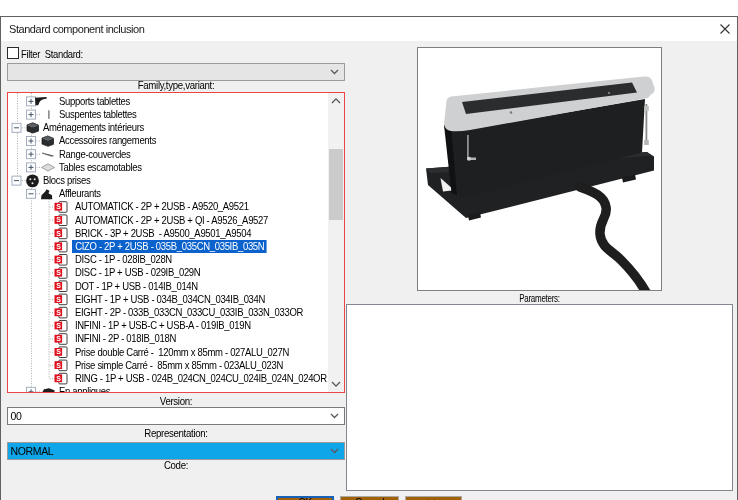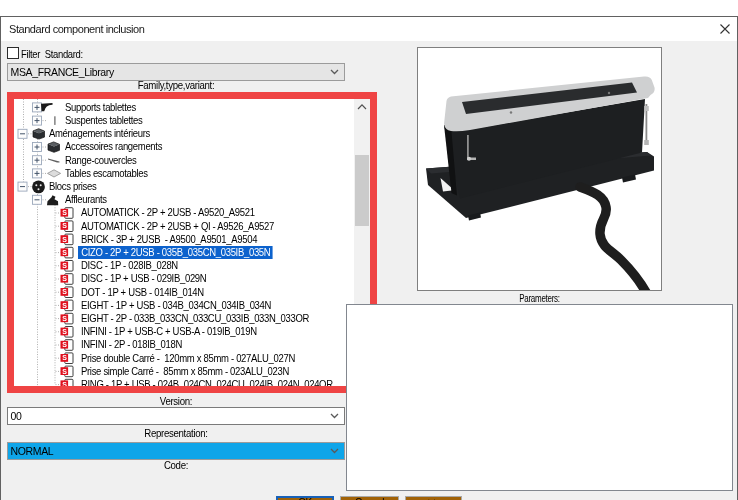--- a/index.html
+++ b/index.html
@@ -6,21 +6,21 @@
 #dlg { position:absolute; left:0; top:0; width:738px; height:500px; background:#f0f0f0; border:1px solid #616161; box-sizing:border-box;margin-top:16px; }
 #titlebar { position:absolute; left:0; top:0; width:736px; height:24px; background:#fff; }
 #title { position:absolute; left:8px; top:0; height:25px; line-height:25px; font-size:11px; letter-spacing:-0.45px; color:#1a1a1a; }
 #closex { position:absolute; left:712px; top:0; width:24px; height:24px; }
 .lbl { position:absolute; font-size:10.5px; color:#000; height:12px; line-height:12px; transform:scaleX(0.9); transform-origin:0 50%; }
 .clabel { position:absolute; left:6px; width:338px; text-align:center; font-size:10.5px; height:12px; line-height:12px; color:#000; transform:scaleX(0.92); }
 .combo { position:absolute; left:6px; width:338px; height:18px; box-sizing:border-box; border:1px solid #9b9b9b; font-size:10.5px; }
 .combo .ct { position:absolute; left:2.5px; top:0; height:16px; line-height:16px; white-space:nowrap; }
 .chev { position:absolute; right:5px; top:5px; }
 #chk { position:absolute; left:5.5px; top:30px; width:12px; height:12px; background:#fff; border:1px solid #2b2b2b; box-sizing:border-box; }
-#tree { position:absolute; left:6px; top:75px; width:370px; height:301px; background:#fff; border:7px solid #ef4444; box-sizing:border-box; overflow:hidden; }
+#tree { position:absolute; left:6px; top:75px; width:338px; height:301px; background:#fff; border:1px solid #ef4444; box-sizing:border-box; overflow:hidden; }
 .trow { position:absolute; font-size:10.5px; height:13px; line-height:13px; white-space:nowrap; color:#000; transform:scaleX(0.905); transform-origin:0 50%; }
 .trow.sel { background:#0c62cd; color:#fff; padding:0 2px 0 3.5px; }
 #sbar { position:absolute; right:0; top:0; width:16px; height:299px; background:#f1f1f1; }
 #sthumb { position:absolute; left:1px; top:56px; width:14px; height:71px; background:#cbcbcb; }
 .btn { position:absolute; top:479px; height:14px; background:#a16207; border:1px solid #a9a9a9; box-sizing:border-box; font-size:10px; text-align:center; line-height:11.5px; color:#000; }
 #imgbox { position:absolute; left:416px; top:30px; width:245px; height:244px; background:#fff; border:1px solid #7f7f7f; box-sizing:border-box; }
 #parambox { position:absolute; left:345px; top:287px; width:387px; height:187px; background:#fff; border:1px solid #82878f; box-sizing:border-box; }
 #botbar { position:absolute; left:0; top:497px; width:738px; height:3px; background:#9d9d9d; }
 </style></head>
 <body>
@@ -28,21 +28,20 @@
  <div id="titlebar"></div>
  <div id="title">Standard component inclusion</div>
  <svg id="closex" viewBox="0 0 24 24">
       <path d="M7.5,7.5 L16.5,16.5 M16.5,7.5 L7.5,16.5" stroke="#333" stroke-width="1.1" fill="none"></path>
     </svg>
 
  <div id="chk"></div>
  <div class="lbl" style="left:19.5px;top:30.5px;">Filter&nbsp; Standard:</div>
 
  <div class="combo" style="top:46px;background:#e5e5e5;">
-   <span class="ct">MSA_FRANCE_Library</span>
    <svg class="chev" width="9" height="6" viewBox="0 0 9 6">
         <path d="M1,1 L4.5,4.5 L8,1" stroke="#5a5a5a" stroke-width="1.3" fill="none"></path>
       </svg>
  </div>
 
  <div class="clabel" style="top:61.5px;">Family,type,variant:</div>
 
  <div id="tree">
    <svg width="336" height="299" style="position:absolute;left:0;top:0;">
 <line x1="9.5" y1="0" x2="9.5" y2="87.6" stroke="#aeaeae" stroke-width="1" stroke-dasharray="1,1.5"></line>

